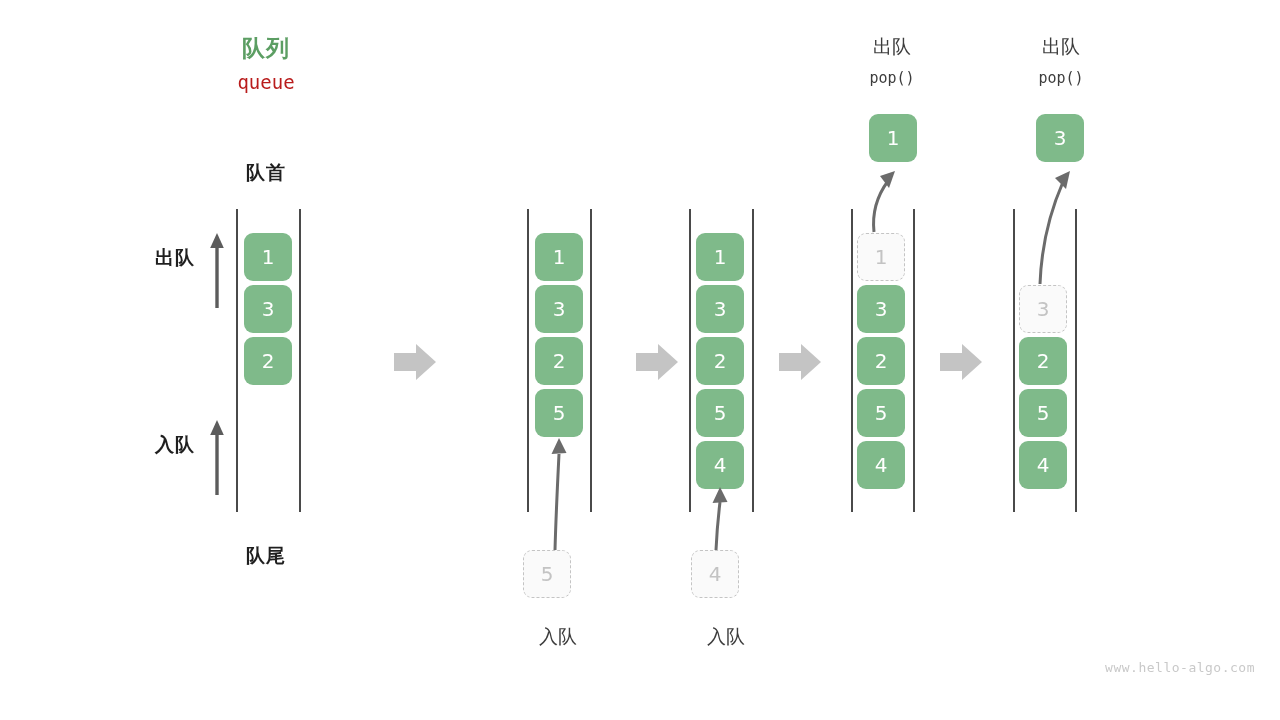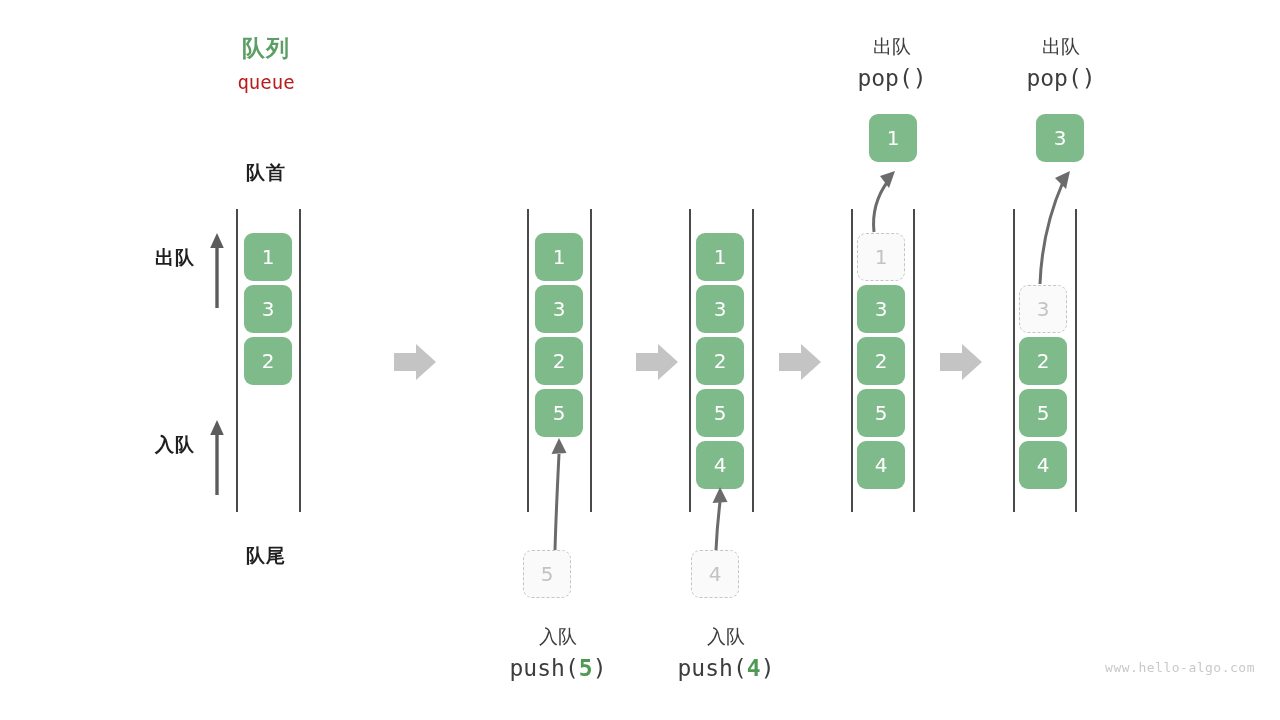--- a/index.html
+++ b/index.html
@@ -55,21 +55,21 @@
     text-align: center;
     line-height: 32px;
   }
   .oplabel .cn {
     display: block;
     font-size: 19px;
     color: #3d3d3d;
   }
   .oplabel .en {
     display: block;
-    font-size: 23px;
+    font-size: 15px;
     font-family: "DejaVu Sans Mono", "Liberation Mono", monospace;
     color: #3d3d3d;
     white-space: pre;
   }
   .oplabel .en .num { color: #4e9a54; font-weight: bold; }
 
   .watermark {
     font-size: 13px;
     font-family: "DejaVu Sans Mono", "Liberation Mono", monospace;
     color: #c9c9c9;
@@ -155,21 +155,20 @@
     <div class="cell" style="left:535px; top:389px;">5</div>
 
     <div class="cell ghost" style="left:523px; top:550px;">5</div>
     <svg class="abs" style="left:530px; top:430px;" width="60" height="125">
       <path d="M 25 120 Q 26 84 29 24" stroke="#6b6b6b" stroke-width="3" fill="none"></path>
       <polygon points="29,8 21.5,24 36.5,23" fill="#6b6b6b"></polygon>
     </svg>
 
     <div class="abs oplabel" style="left:458px; top:620px; width:200px;">
       <span class="cn">入队</span>
-      <span class="en"><span>push(</span><span class="num">5</span><span>)</span></span>
     </div>
   </div>
 
   <svg class="blockarrow" style="left:636px; top:342px;" width="44" height="40">
     <polygon points="0,11 22,11 22,2 42,20 22,38 22,29 0,29" fill="#c4c4c4"></polygon>
   </svg>
 
   <div>
     <div class="rail" style="left:689px; top:209px; height:303px;"></div>
     <div class="rail" style="left:752px; top:209px; height:303px;"></div>
@@ -181,21 +180,20 @@
     <div class="cell" style="left:696px; top:441px;">4</div>
 
     <div class="cell ghost" style="left:691px; top:550px;">4</div>
     <svg class="abs" style="left:694px; top:482px;" width="60" height="72">
       <path d="M 22 68 Q 23 45 26 20" stroke="#6b6b6b" stroke-width="3" fill="none"></path>
       <polygon points="26,5 18.5,21 33.5,20" fill="#6b6b6b"></polygon>
     </svg>
 
     <div class="abs oplabel" style="left:626px; top:620px; width:200px;">
       <span class="cn">入队</span>
-      <span class="en"><span>push(</span><span class="num">4</span><span>)</span></span>
     </div>
   </div>
 
   <svg class="blockarrow" style="left:779px; top:342px;" width="44" height="40">
     <polygon points="0,11 22,11 22,2 42,20 22,38 22,29 0,29" fill="#c4c4c4"></polygon>
   </svg>
 
   <div>
     <div class="rail" style="left:851px; top:209px; height:303px;"></div>
     <div class="rail" style="left:913px; top:209px; height:303px;"></div>

